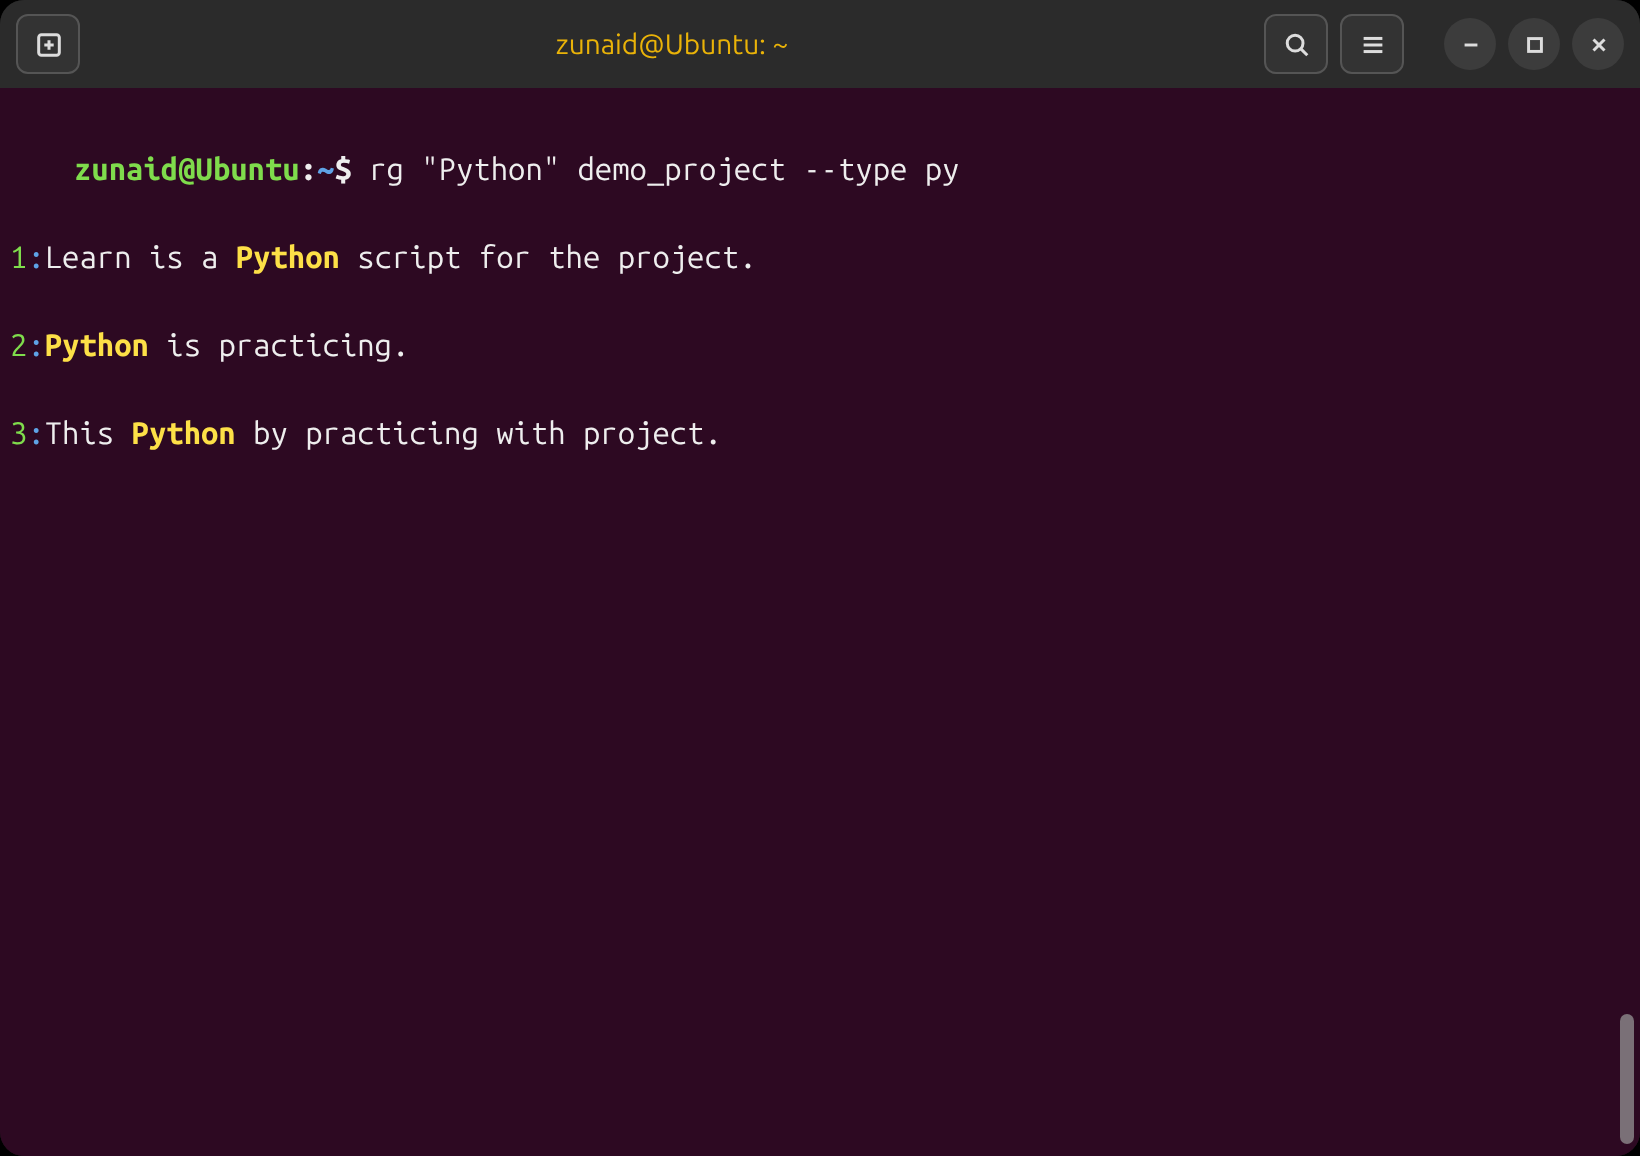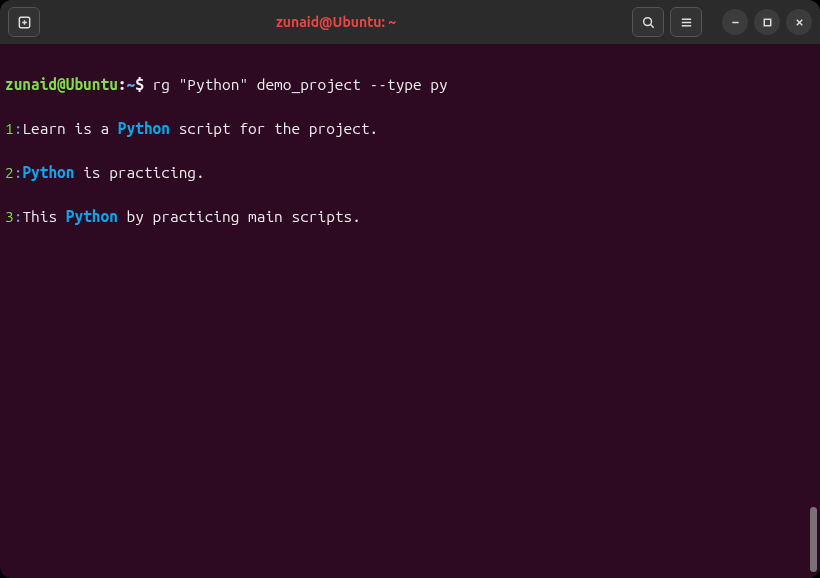--- a/index.html
+++ b/index.html
@@ -24,24 +24,24 @@
     display: flex;
     align-items: center;
     padding: 0 8px;
     gap: 6px;
     flex-shrink: 0;
   }
   .tb-left, .tb-right { display: flex; align-items: center; gap: 6px; }
   .tb-title {
     flex: 1;
     text-align: center;
-    color: #ef4444;
+    color: #eab308;
     font-family: Ubuntu, "Segoe UI", sans-serif;
     font-size: 14px;
-    font-weight: 700;
+    font-weight: 400;
   }
   .tb-btn {
     width: 32px;
     height: 30px;
     border-radius: 6px;
     display: flex;
     align-items: center;
     justify-content: center;
     color: #e5e5e5;
     cursor: pointer;
@@ -55,28 +55,28 @@
     flex: 1;
     background: #2d0922;
     padding: 8px 5px;
     font-size: 15.5px;
     line-height: 22px;
     color: #eee;
     white-space: pre;
     position: relative;
   }
   .line { display: block; }
-  .user  { color: #7fdc4c; font-weight: bold; }
+  .user  { color: #7fdc4c; font-weight: bold; margin-left: 32px; }
   .colon { color: #eee; font-weight: bold; }
   .path  { color: #5ea3e6; font-weight: bold; }
   .cmd   { color: #eee; }
   .file  { color: #c77bd8; }
   .lnum  { color: #7fdc4c; }
   .sep   { color: #5ea3e6; }
-  .hl    { color: #0ea5e9; font-weight: bold; }
+  .hl    { color: #fde047; font-weight: bold; }
   .scrollbar {
     position: absolute;
     right: 3px;
     bottom: 6px;
     width: 7px;
     height: 65px;
     background: #7a7077;
     border-radius: 4px;
   }
 </style>
@@ -127,17 +127,17 @@
             <line x1="9" y1="3" x2="3" y2="9"></line>
           </svg>
       </div>
     </div>
   </div>
 
   <div class="terminal">
 <span class="line"><span class="user">zunaid@Ubuntu</span><span class="colon">:</span><span class="path">~</span><span class="colon">$</span> <span class="cmd">rg "Python" demo_project --type py</span></span>
 <span class="line"><span class="lnum">1</span><span class="sep">:</span><span class="cmd">Learn is a </span><span class="hl">Python</span><span class="cmd"> script for the project.</span></span>
 <span class="line"><span class="lnum">2</span><span class="sep">:</span><span class="cmd"></span><span class="hl">Python</span><span class="cmd"> is practicing.</span></span>
-<span class="line"><span class="lnum">3</span><span class="sep">:</span><span class="cmd">This </span><span class="hl">Python</span><span class="cmd"> by practicing main scripts.</span></span>
+<span class="line"><span class="lnum">3</span><span class="sep">:</span><span class="cmd">This </span><span class="hl">Python</span><span class="cmd"> by practicing with project.</span></span>
     <div class="scrollbar"></div>
   </div>
 
 </div>
 
 </body></html>

